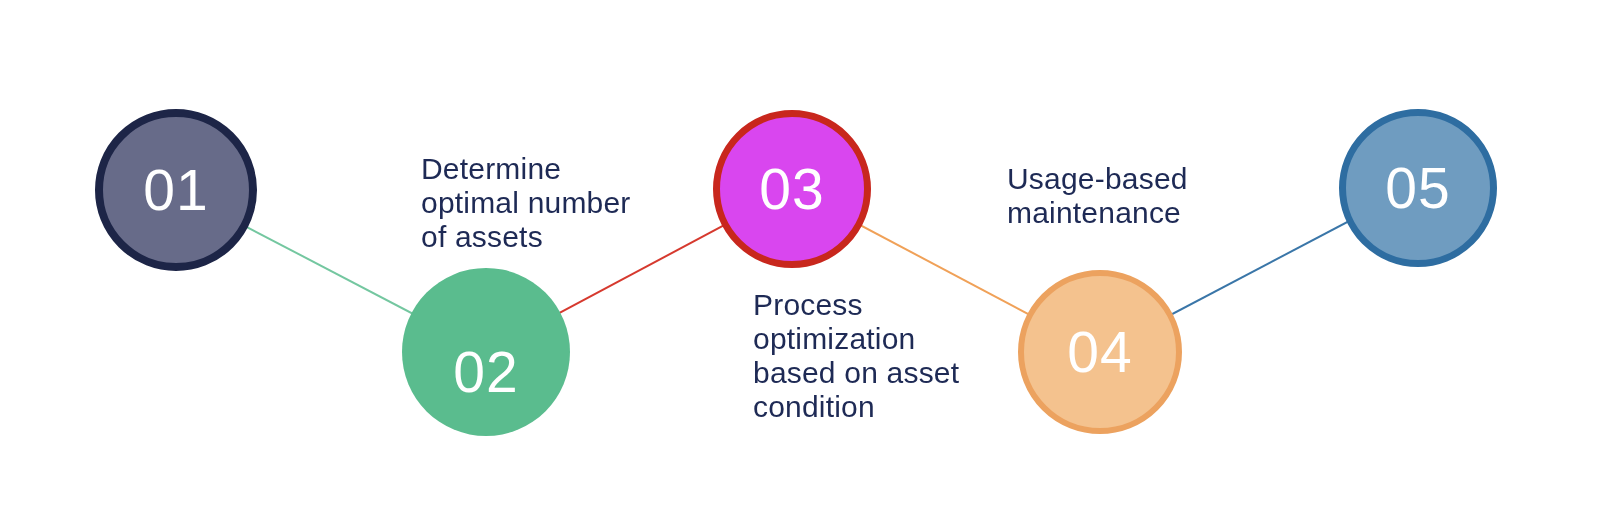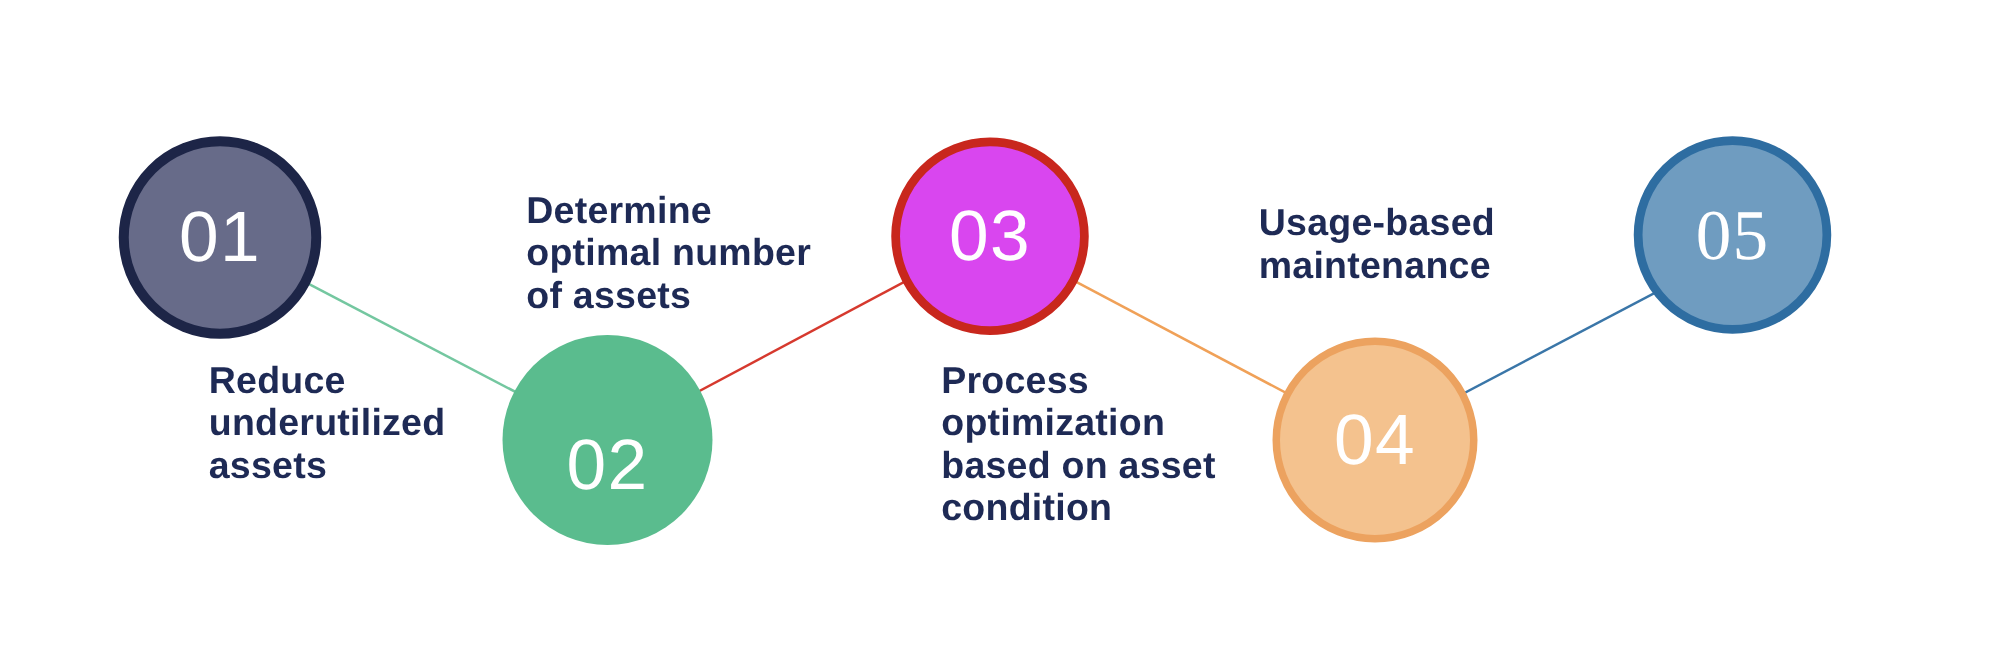--- a/index.html
+++ b/index.html
@@ -32,25 +32,25 @@
     font-size: 57px;
     font-weight: 400;
     letter-spacing: 1px;
     line-height: 1;
   }
   
   .circle.s1 { left: 95px;  top: 109px; width: 162px; height: 162px; border-width: 8px; }
   .circle.s2 { left: 402px; top: 268px; width: 168px; height: 168px; border-width: 0px;  }
   .circle.s3 { left: 713px; top: 110px; width: 158px; height: 158px; border-width: 7px; }
   .circle.s4 { left: 1018px; top: 270px; width: 164px; height: 164px; border-width: 6px; }
-  .circle.s5 { left: 1307px; top: 109px; width: 158px; height: 158px; border-width: 7px; font-family: Liberation Serif, serif; }
+  .circle.s5 { left: 1339px; top: 109px; width: 158px; height: 158px; border-width: 7px; }
   .step-label {
     position: absolute;
     font-size: 30px;
-    font-weight: 700;
+    font-weight: 400;
     line-height: 34px;
     white-space: pre-line;
     letter-spacing: 0.2px;
   }
   .step-label.l1 { left: 167px;  top: 288px; }
   .step-label.l2 { left: 421px;  top: 152px; }
   .step-label.l3 { left: 753px;  top: 288px; }
   .step-label.l4 { left: 1007px; top: 162px; }
   .step-label.l5 { left: 1358px; top: 290px; }
 </style>
@@ -75,23 +75,20 @@
   <div class="circle s3" style="background: #d946ef; border-color: rgb(200, 39, 29);">
     <span class="num" style="color: rgb(255, 255, 255);">03</span>
   </div>
   <div class="circle s4" style="background: rgb(244, 194, 142); border-color: rgb(236, 162, 95);">
     <span class="num" style="color: rgb(255, 255, 255);">04</span>
   </div>
   <div class="circle s5" style="background: rgb(111, 156, 192); border-color: rgb(46, 109, 161);">
     <span class="num" style="color: rgb(255, 255, 255);">05</span>
   </div>
 
-  <div class="step-label l1" style="color: rgb(30, 42, 85);">Reduce
-underutilized
-assets</div>
   <div class="step-label l2" style="color: rgb(30, 42, 85);">Determine
 optimal number
 of assets</div>
   <div class="step-label l4" style="color: rgb(30, 42, 85);">Usage-based
 maintenance</div>
   <div class="step-label l3" style="color: rgb(30, 42, 85);">Process
 optimization
 based on asset
 condition</div>
 

